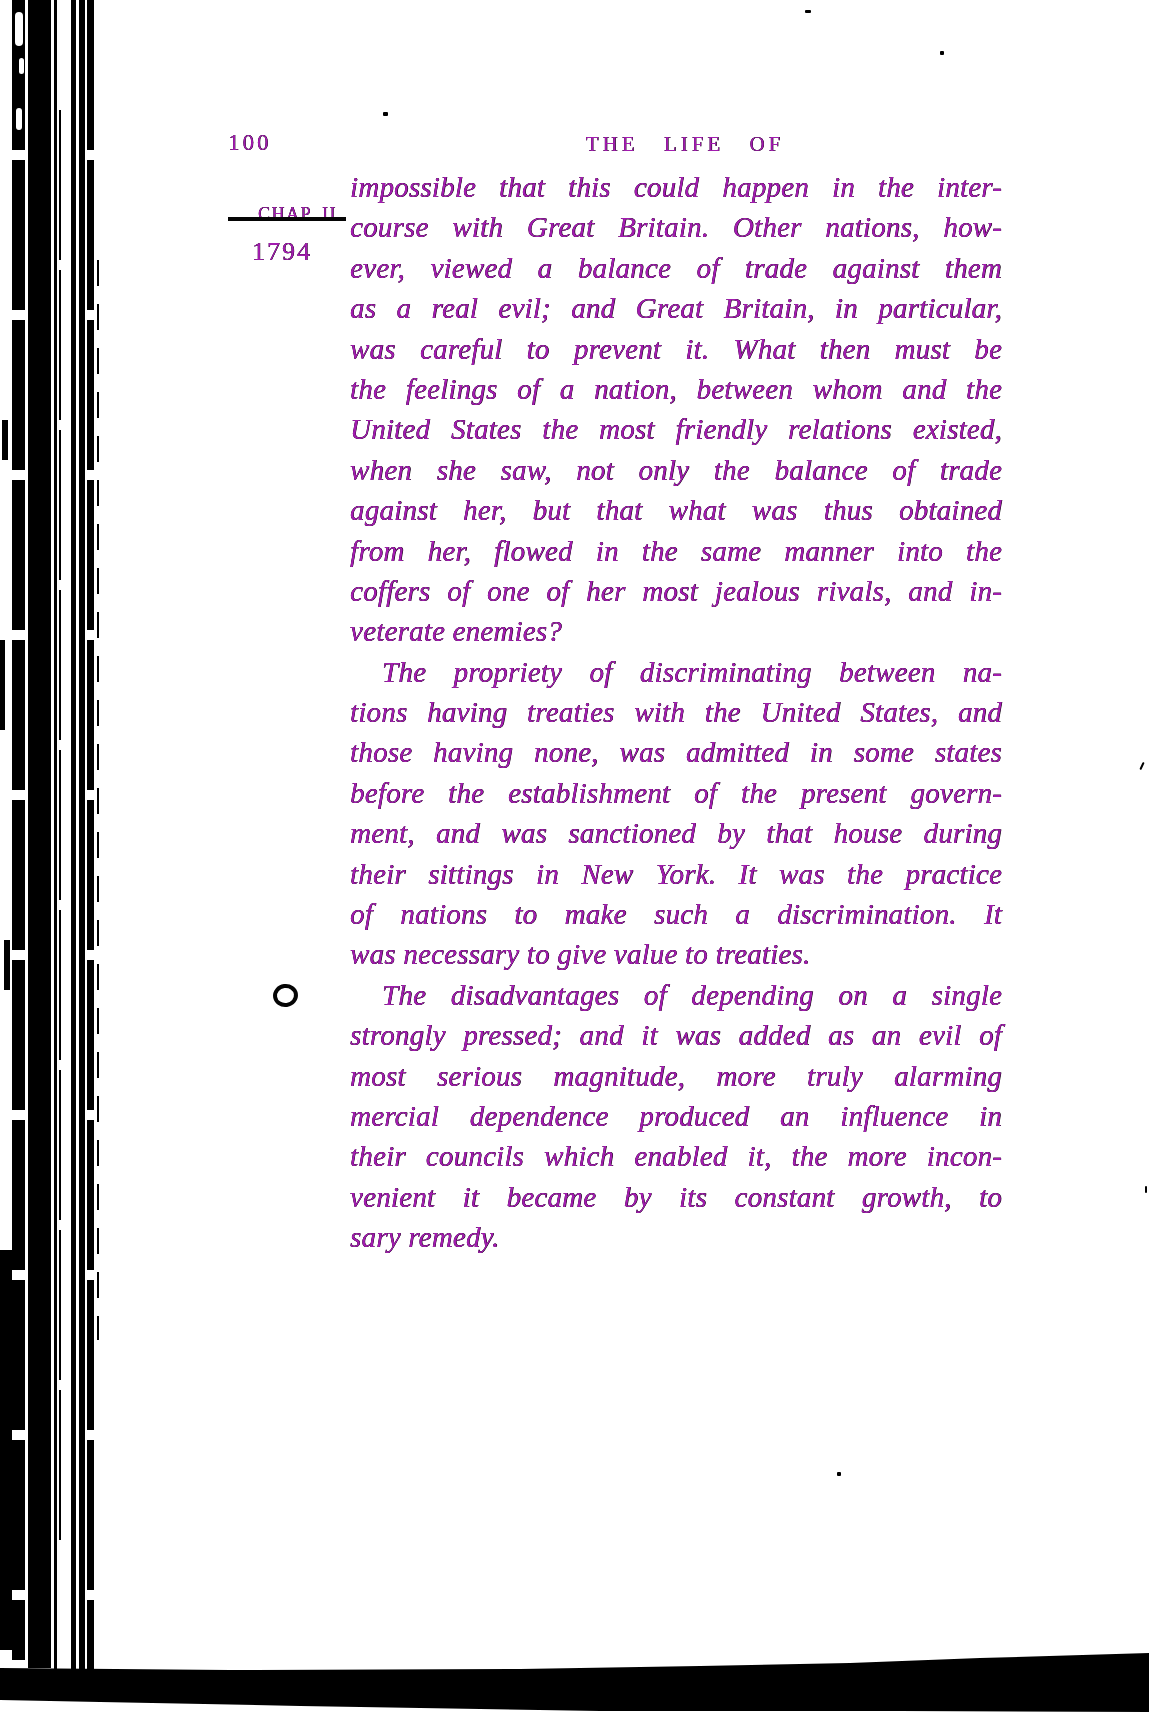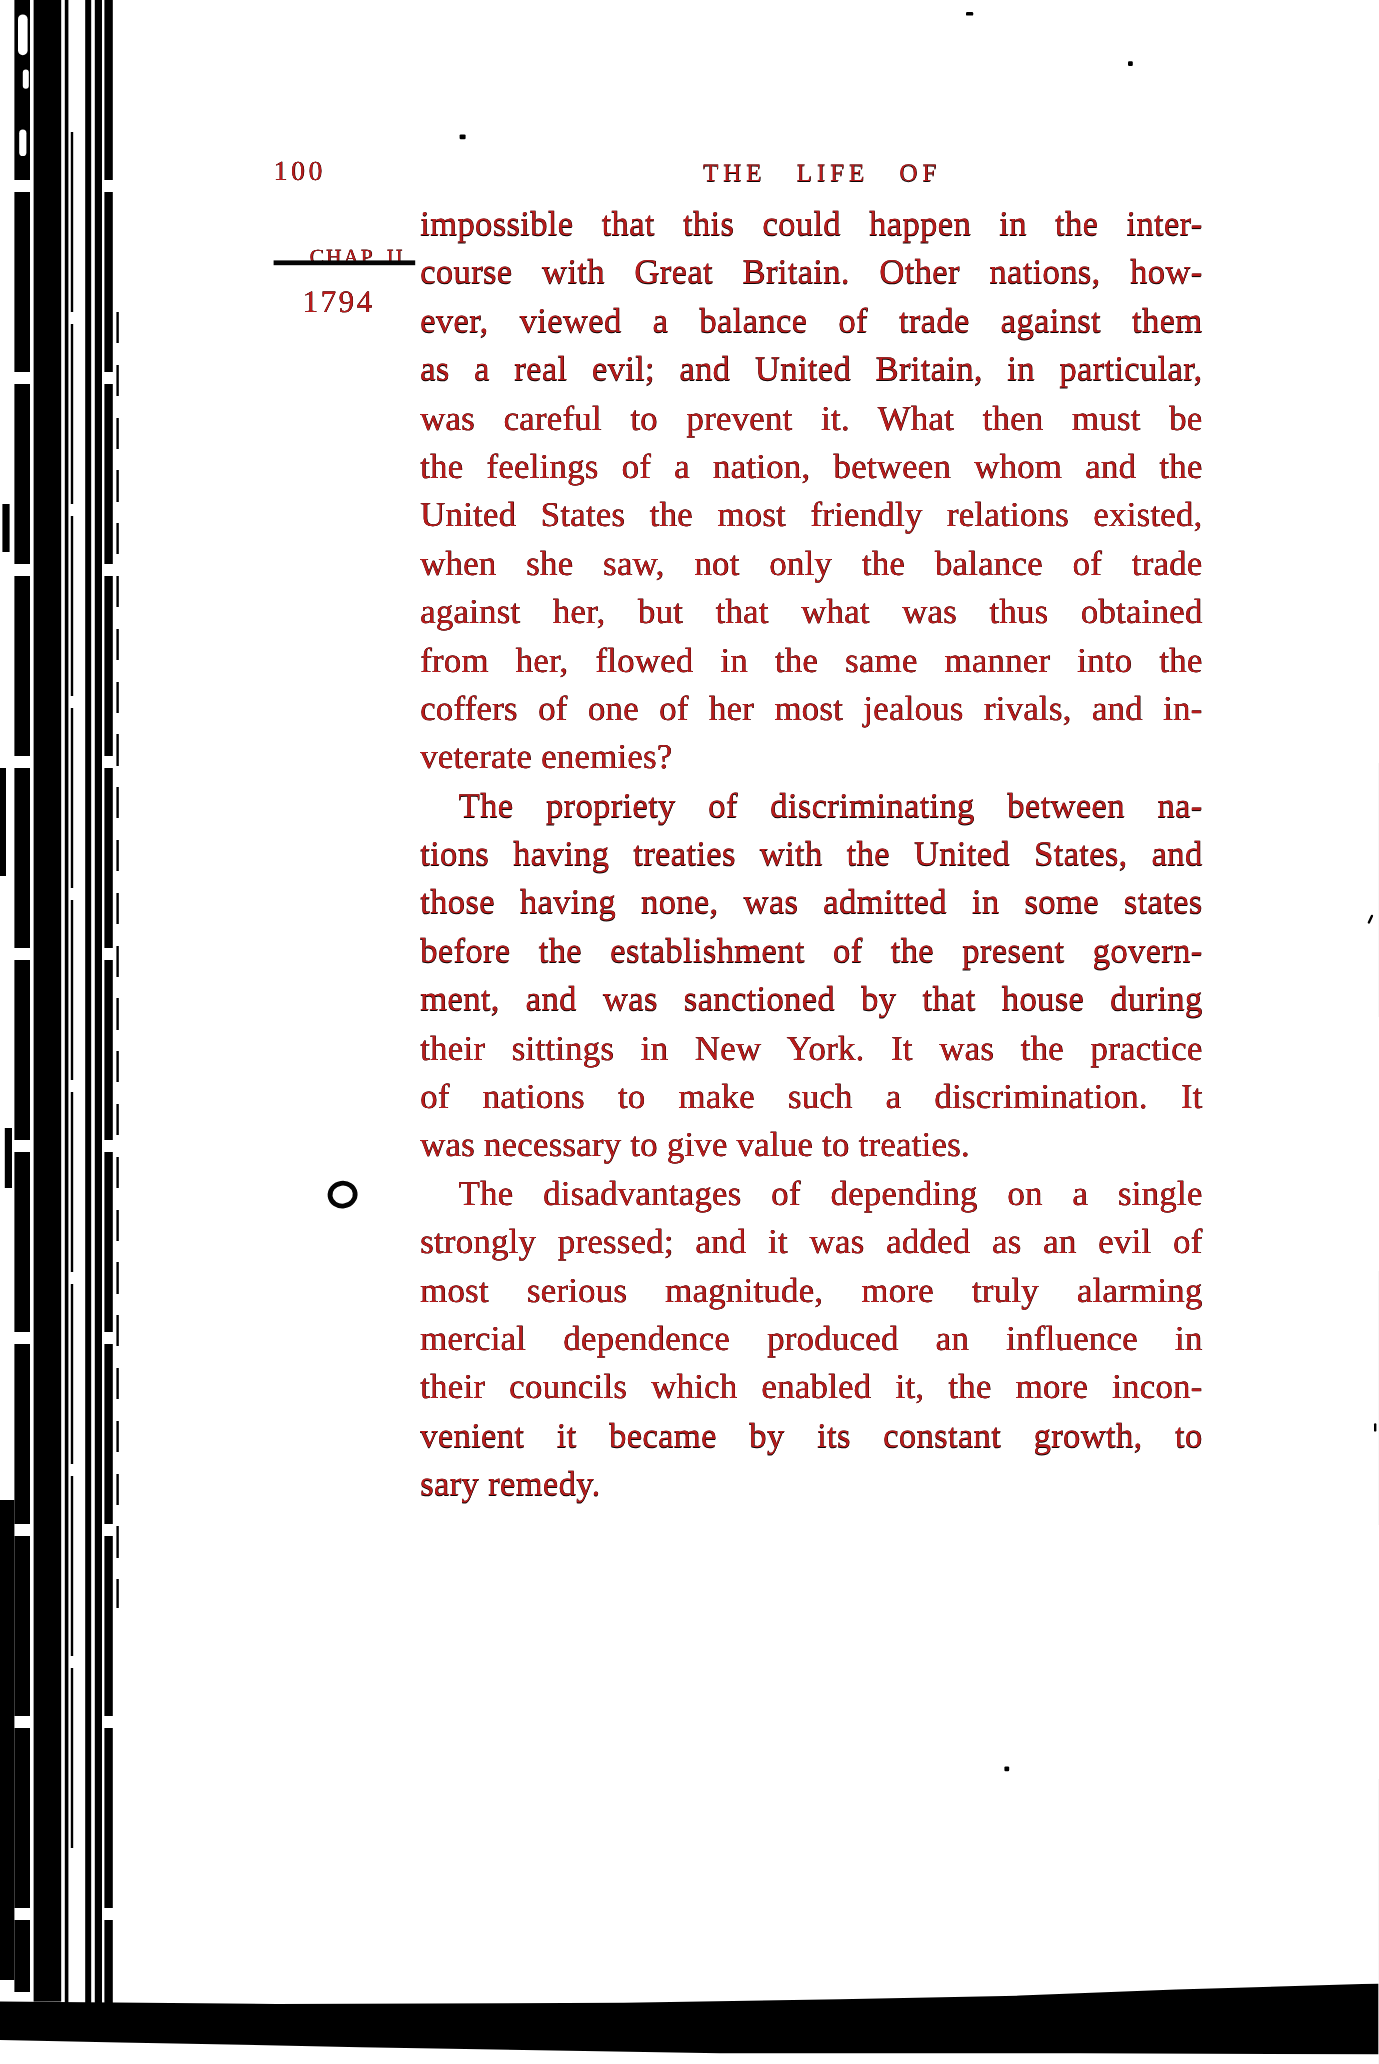--- a/index.html
+++ b/index.html
@@ -6,21 +6,21 @@
   #page{
     position:relative;
     width:1149px;height:1720px;
     background:#ffffff;
     overflow:hidden;
     font-family:"Liberation Serif","DejaVu Serif",serif;
     color:#060606;
   }
   
   .ink{
-    color:#b91c1c;
+    color:#a21caf;
     text-shadow:0.35px 0 0 #060606, 0 0.25px 0 #060606;
   }
   
   .folio{
     position:absolute;left:228px;top:130px;
     font-size:23px;letter-spacing:3px;
   }
   .running-header{
     position:absolute;left:480px;top:132px;width:410px;
     text-align:center;
@@ -40,20 +40,21 @@
     position:absolute;left:236px;top:237px;width:92px;
     text-align:center;
     font-size:26px;letter-spacing:2px;
   }
   
   .body-text{
     position:absolute;left:350px;top:167px;width:652px;
     font-size:29px;
     line-height:40.4px;
     letter-spacing:0.2px;
+    font-style:italic;
   }
   .line{
     text-align:justify;
     text-align-last:justify;
     height:40.4px;
     overflow:visible;
   }
   .line.last{text-align-last:left;}
   .line.indent{text-indent:32px;}
   
@@ -109,21 +110,21 @@
   <div class="chap ink">CHAP. II</div>
   <div class="chap-rule"></div>
   <div class="year ink">1794</div>
 
   <div class="margin-o"></div>
 
   <div class="body-text ink">
       <div class="line">impossible that this could happen in the inter-</div>
       <div class="line">course with Great Britain.  Other nations, how-</div>
       <div class="line">ever, viewed a balance of trade against them</div>
-      <div class="line">as a real evil; and United Britain, in particular,</div>
+      <div class="line">as a real evil; and Great Britain, in particular,</div>
       <div class="line">was careful to prevent it.  What then must be</div>
       <div class="line">the feelings of a nation, between whom and the</div>
       <div class="line">United States the most friendly relations existed,</div>
       <div class="line">when she saw, not only the balance of trade</div>
       <div class="line">against her, but that what was thus obtained</div>
       <div class="line">from her, flowed in the same manner into the</div>
       <div class="line">coffers of one of her most jealous rivals, and in-</div>
       <div class="line last">veterate enemies?</div>
       <div class="line indent">The propriety of discriminating between na-</div>
       <div class="line">tions having treaties with the United States, and</div>

